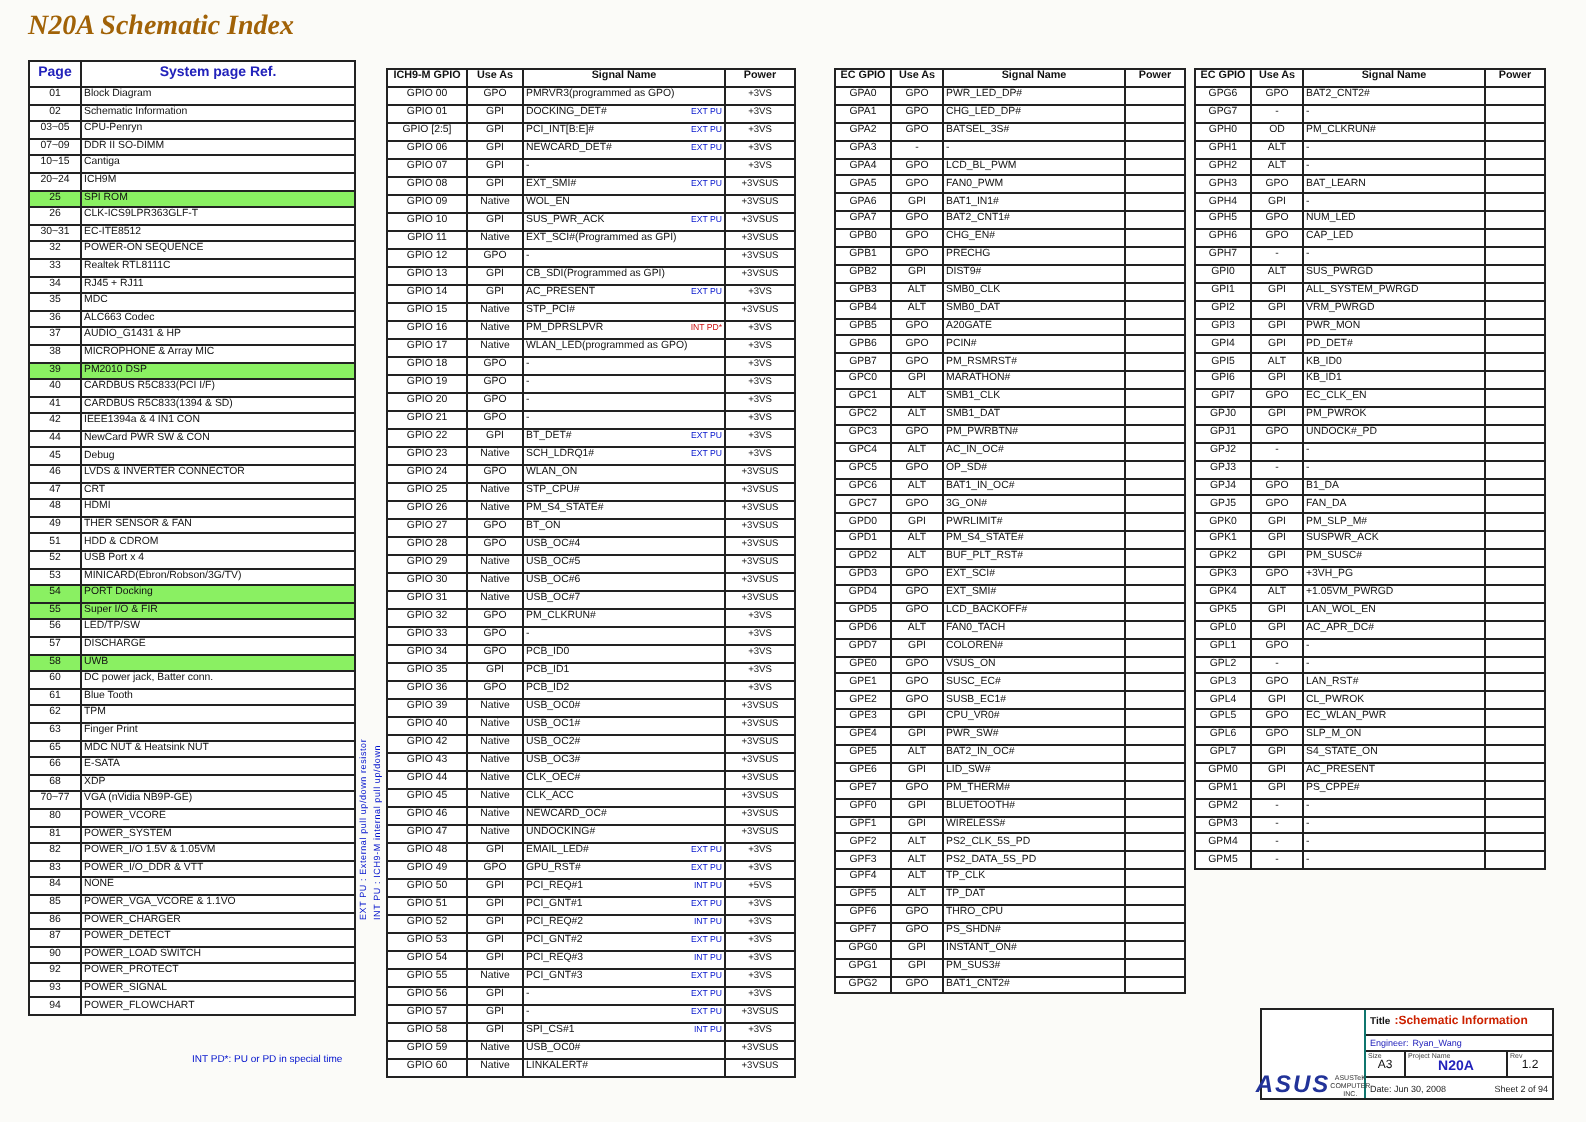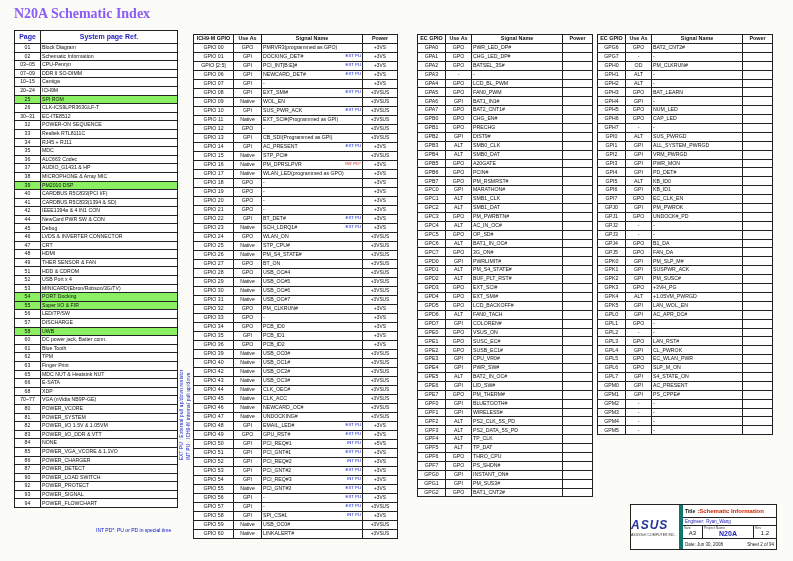--- a/index.html
+++ b/index.html
@@ -6,21 +6,21 @@
   html, body { margin: 0; padding: 0; }
   body { width: 793px; height: 561px; background: #e9e9e5; }
   .sheet {
     position: relative; width: 793px; height: 561px;
     background: #fbfbf8; overflow: hidden;
     font-family: "Liberation Sans", "DejaVu Sans", sans-serif; color: #111;
   }
   .page-title {
     position: absolute; left: 14px; top: 6px;
     font-family: "Liberation Serif", "DejaVu Serif", serif;
-    font-weight: bold; font-size: 14px; color: #8b5cf6;
+    font-style: italic; font-weight: bold; font-size: 14px; color: #a16207;
   }
   table { border-collapse: collapse; table-layout: fixed; position: absolute; background: #fff; }
   th, td {
     border: 1px solid #222; padding: 0 1px; font-size: 5.2px; line-height: 1.05;
     overflow: hidden; white-space: nowrap; color: #111;
   }
   th { font-weight: bold; text-align: center; }
   
   #left-table { left: 14px; top: 30px; width: 163px; }
   #left-table th { height: 13px; font-size: 7px; color: #2222bb; }
@@ -54,22 +54,22 @@
   .bottom-note {
     position: absolute; left: 96px; top: 527px; width: 78px;
     color: #0011cc; font-size: 5px; line-height: 1.25; white-space: normal;
   }
   
   .title-block {
     position: absolute; left: 630px; top: 504px; width: 147px; height: 46px;
     border: 1px solid #222; background: #fff; display: flex;
   }
   .tb-left {
-    width: 52px; border-right: 4px solid #0f766e; display: flex; flex-direction: column;
-    align-items: flex-start; justify-content: center;
+    width: 52px; border-right: 1px solid #0f766e; display: flex; flex-direction: row;
+    align-items: flex-end; justify-content: center;
   }
   .tb-logo { font-weight: bold; font-style: italic; font-size: 12px; color: #223399; letter-spacing: 1px; }
   .tb-company { font-size: 3.5px; color: #333; text-align: center; margin-top: 1px; }
   .tb-right { flex: 1; display: flex; flex-direction: column; }
   .tb-row1 { border-bottom: 1px solid #222; display: flex; align-items: center; padding: 0 2px; height: 13px; }
   .tb-title-label { font-size: 5px; font-weight: bold; }
   .tb-title-value { font-size: 6px; color: #cc2200; font-weight: bold; margin-left: 2px; }
   .tb-row2 { border-bottom: 1px solid #222; display: flex; align-items: center; padding: 0 2px; height: 8px; }
   .tb-eng-label, .tb-eng-value { font-size: 4.5px; color: #2222bb; }
   .tb-eng-value { margin-left: 2px; }

